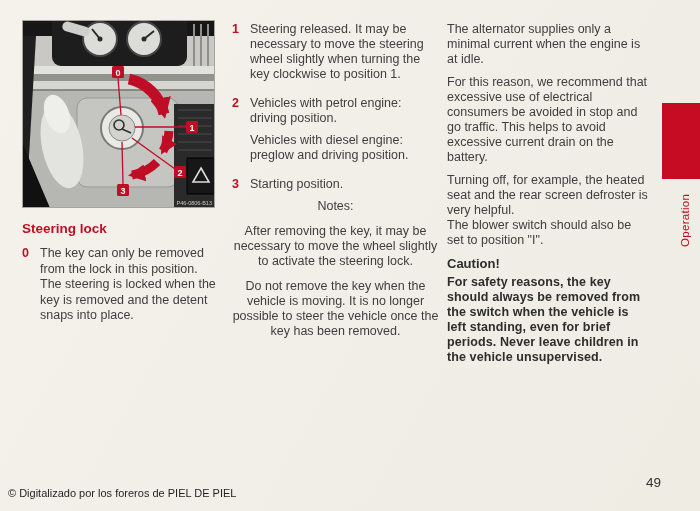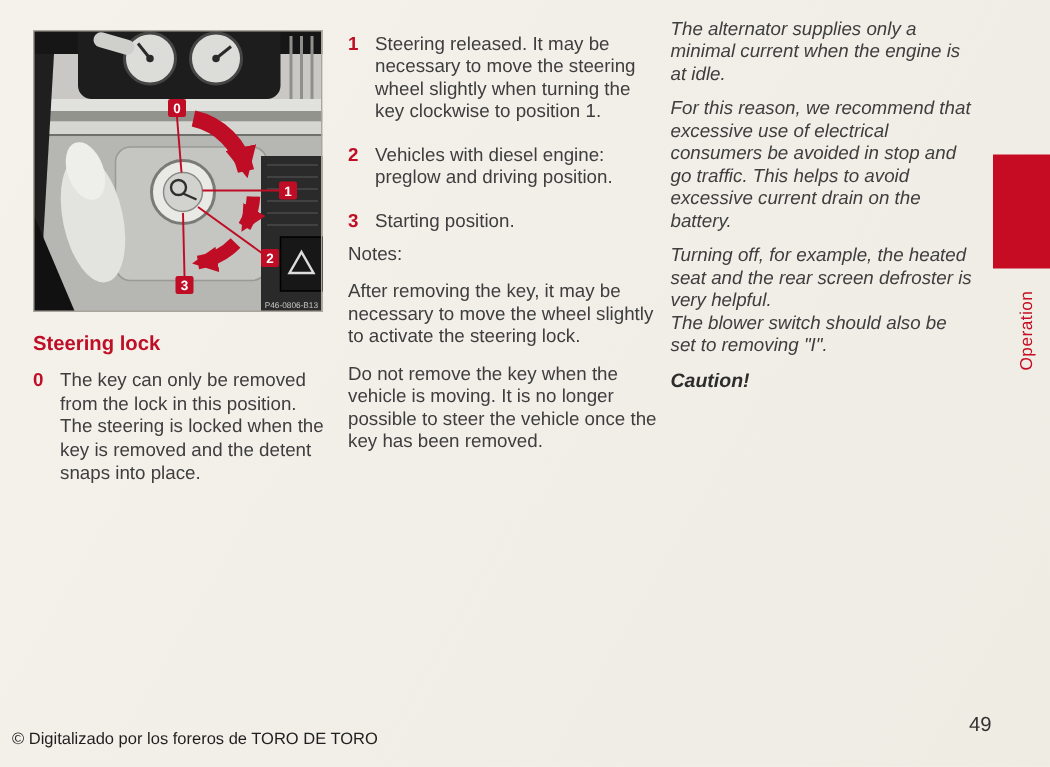--- a/index.html
+++ b/index.html
@@ -10,31 +10,31 @@
     color:#3e3e3e;
   }
   .page{position:absolute;inset:0;background:linear-gradient(120deg,#f5f2ec 0%,#f1eee7 60%,#efece4 100%);}
   
   .figure{position:absolute;left:22px;top:20px;width:193px;height:188px;}
   .figure svg{display:block;}
   
   .col{position:absolute;font-size:12.5px;line-height:15px;}
   .left-col{left:22px;top:221px;width:196px;line-height:15.5px;}
   .mid-col{left:232px;top:22px;width:207px;}
-  .right-col{left:447px;top:12px;width:201px;font-style:italic;}
+  .right-col{left:447px;top:22px;width:201px;}
   h3.red{font-size:13.5px;line-height:16px;color:#bf0f26;margin:0 0 9px 0;font-weight:bold;}
   h3.dark{font-size:13px;line-height:16px;color:#2d2d2d;margin:2px 0 3px 0;font-weight:bold;}
   .item{display:flex;margin:0 0 7px 0;}
   .item .num{flex:none;width:18px;color:#bf0f26;font-weight:bold;}
   .item .txt{flex:1;}
   p{margin:0 0 7px 0;}
   .right-col p{margin:0 0 8px 0;}
   p.m0{margin-bottom:0;}
   .notes-h{margin:11px 0 7px 0;}
-  .notes p{margin:0 0 10px 0;}
+  .notes p{margin:0 0 10px 0;text-align:center;}
   .bold{font-weight:bold;color:#2d2d2d;letter-spacing:.1px;}
   
   .tab{position:absolute;left:662px;top:103px;width:38px;height:76px;background:#c60c22;}
   .tab-label{
     position:absolute;left:679px;top:247px;
     transform:rotate(-90deg);transform-origin:0 0;
     font-size:11.5px;color:#c60c22;letter-spacing:.3px;white-space:nowrap;
   }
   
   .page-num{position:absolute;left:646px;top:475px;font-size:13.5px;color:#333;text-align:center;}
@@ -144,43 +144,45 @@
   <div class="col mid-col">
     <div class="item">
       <span class="num">1</span>
       <div class="txt">
         <p>Steering released. It may be necessary to move the steering wheel slightly when turning the key clockwise to position 1.</p>
       </div>
     </div>
     <div class="item">
       <span class="num">2</span>
       <div class="txt">
+        <p>Vehicles with petrol engine: driving position.</p>
         <p>Vehicles with diesel engine: preglow and driving position.</p>
       </div>
     </div>
     <div class="item">
       <span class="num">3</span>
       <div class="txt">
         <p class="m0">Starting position.</p>
       </div>
     </div>
     <div class="notes">
       <p class="notes-h">Notes:</p>
       <p>After removing the key, it may be necessary to move the wheel slightly to activate the steering lock.</p>
       <p>Do not remove the key when the vehicle is moving. It is no longer possible to steer the vehicle once the key has been removed.</p>
     </div>
   </div>
 
   <div class="col right-col">
     <p>The alternator supplies only a minimal current when the engine is at idle.</p>
     <p>For this reason, we recommend that excessive use of electrical consumers be avoided in stop and go traffic. This helps to avoid excessive current drain on the battery.</p>
     <p class="m0">Turning off, for example, the heated seat and the rear screen defroster is very helpful.</p>
-    <p>The blower switch should also be set to removing "I".</p>
+    <p>The blower switch should also be set to position "I".</p>
     <h3 class="dark">Caution!</h3>
+    <p class="bold">For safety reasons, the key should always be removed from the switch when the vehicle is left standing, even for brief periods. Never leave children in the vehicle unsupervised.</p>
   </div>
 
   <div class="tab"></div>
   <div class="tab-label">Operation</div>
 
   <div class="page-num">49</div>
-  <div class="watermark">© Digitalizado por los foreros de TORO DE TORO</div>
+  <div class="watermark">© Digitalizado por los foreros de PIEL DE PIEL</div>
 
 </div>
 
 </body></html>

